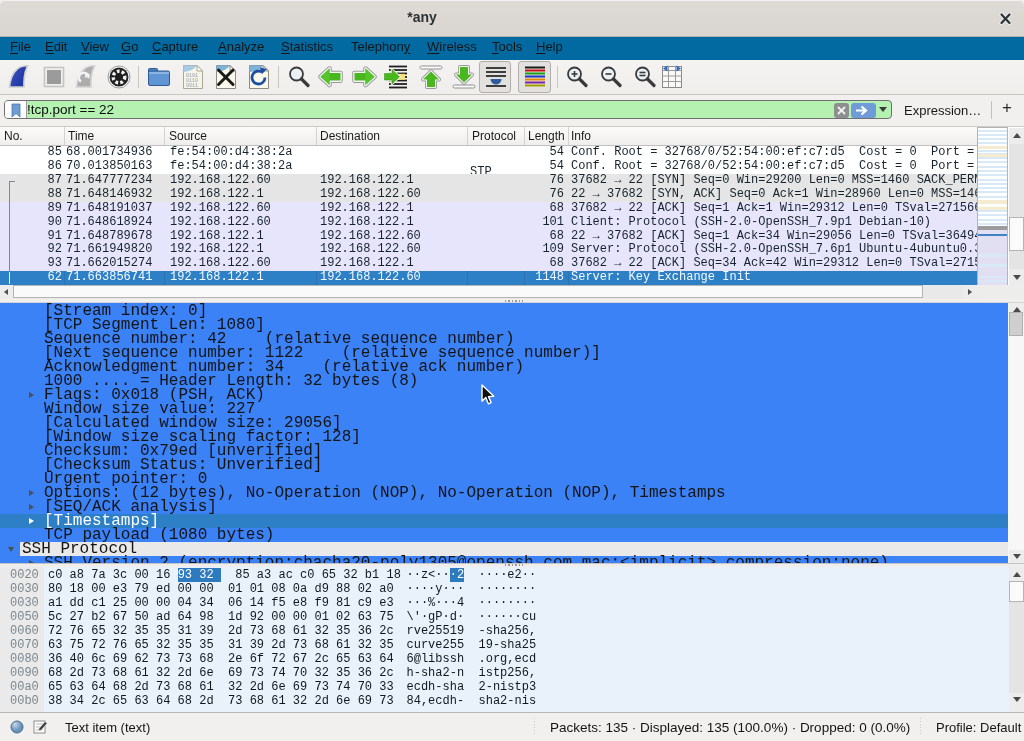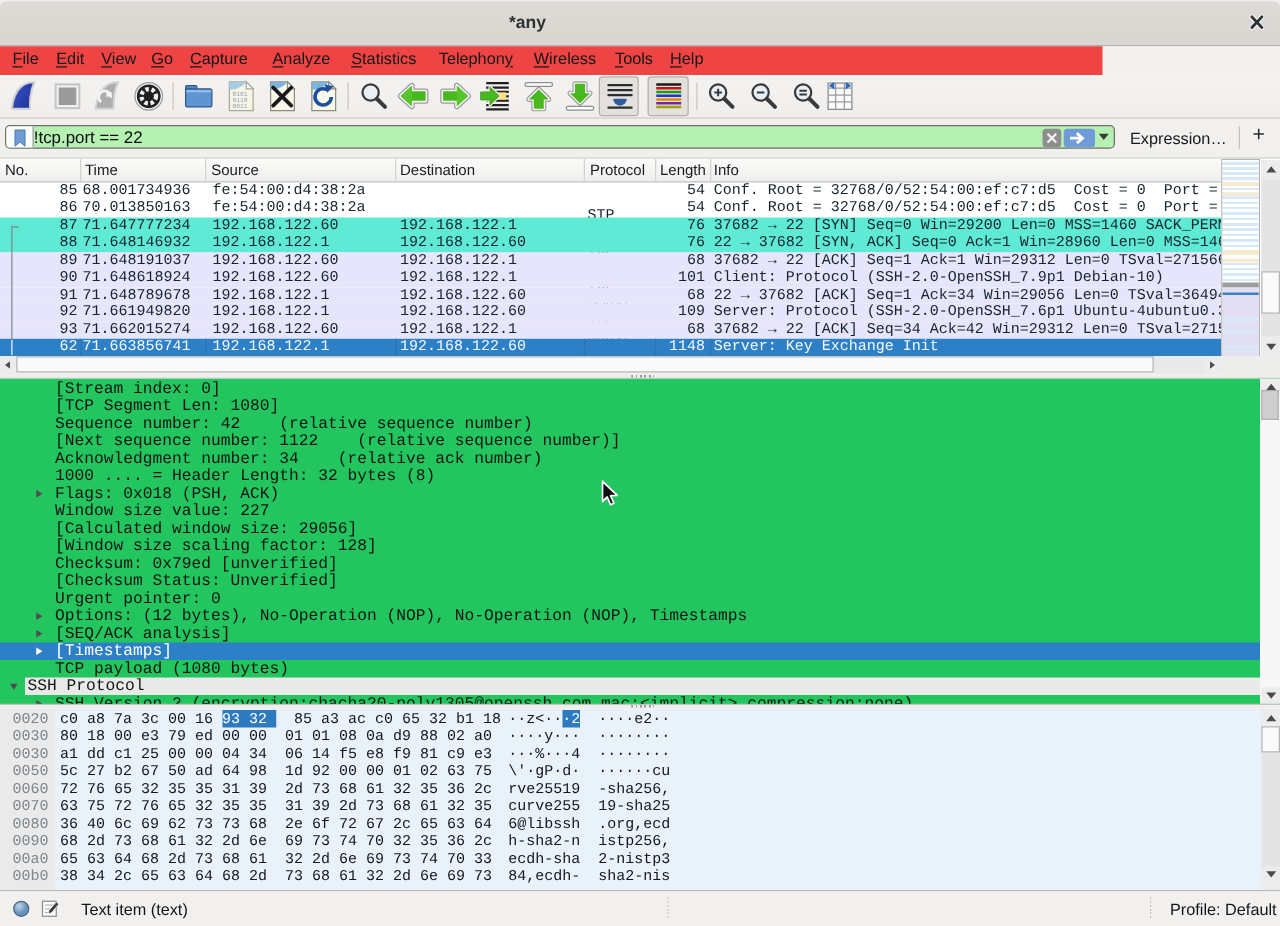--- a/index.html
+++ b/index.html
@@ -11,21 +11,21 @@
 
 #titlebar { left:0; top:0; width:1024px; height:37px;
   background:linear-gradient(#dedbd6,#d9d5d0);
   border-bottom:1px solid #b3afa9; border-radius:5px 5px 0 0;
   box-shadow:inset 0 1px 0 #f2f1ef;
 }
 #title { left:0; top:9px; width:844px; text-align:center; font-weight:bold; font-size:14px; color:#2c3133; }
 #closex { right:12px; top:11px; width:13px; height:13px; }
 
 
-#menubar { left:0; top:37px; width:882px; height:23px; background:#ef4444;padding-left:48px; }
+#menubar { left:0; top:37px; width:1024px; height:23px; background:#0369a1;padding-left:48px; }
 .menuitem { position:absolute; top:1.5px; font-size:13px; color:#161616; }
 .menuitem u { text-decoration:underline; text-underline-offset:2px; }
 
 
 #toolbar { left:0; top:60px; width:1024px; height:35px; background:linear-gradient(#f4f3f1,#efeeec); border-bottom:1px solid #c8c5c1; }
 .tbtn { position:absolute; top:4px; width:26px; height:26px; }
 .tsep { position:absolute; top:6px; width:1px; height:22px; background:#c9c6c2; }
 .pressed { background:#e3e1de; border:1px solid #b2afab; border-radius:3px; }
 
 
@@ -47,38 +47,38 @@
 .hsep { position:absolute; top:0; width:1px; height:18px; background:#d4d2d0; }
 .prow { position:absolute; left:0; width:977px; height:13.87px; font-size:12px; line-height:13.9px; color:#17242d; }
 .prow span { position:absolute; white-space:pre; }
 .c-no { left:0; width:62px; text-align:right; }
 .c-time { left:66px; }
 .c-src { left:170px; }
 .c-dst { left:320px; }
 .c-proto { left:470px;margin-top:20px; }
 .c-len { left:500px; width:64px; text-align:right; }
 .c-info { left:571px; width:406px; overflow:hidden; }
-.bg-gray { background:#5eead4; }
+.bg-gray { background:#e5e5e5; }
 .bg-lav { background:#e7e5fc; }
 .bg-sel { background:#2e80c6; color:#f4f9fd; }
 
 
 #minimap { position:absolute; left:977px; top:0px; width:31px; height:158px; background:#fff; border:1px solid #b4b4b4; }
 .sbtn { position:absolute; background:#ececec; }
 .sthumb { position:absolute; background:#fafafa; border:1px solid #b4b4b4; }
 .arr { width:0; height:0; position:absolute; }
 
 
 #hscroll { left:0; top:284.5px; width:977px; height:14.5px; background:#e9e9e9; }
 #split1 { left:0; top:299px; width:1024px; height:4px; background:#f0efee; border-bottom:1px solid #d6d4d1; }
 .dots { position:absolute; top:1px; left:505px; width:18px; height:2px;
   background:repeating-linear-gradient(90deg,#9a9a9a 0 1.5px,transparent 1.5px 3.5px); }
 
 
-#detail { left:0; top:303px; width:1024px; height:261px; background:#22c55e; border-bottom:1px solid #c6c4c1; overflow:hidden; font-size:13px; }
+#detail { left:0; top:303px; width:1024px; height:261px; background:#3b82f6; border-bottom:1px solid #c6c4c1; overflow:hidden; font-size:16px; }
 .drow { position:absolute; left:0; width:1008px; height:14px; line-height:14px; white-space:pre; color:#141414; }
 .drow.sel { background:#2e80c6; color:#fff; }
 .tri-r { position:absolute; top:3.5px; width:0; height:0; border-top:3.5px solid transparent; border-bottom:3.5px solid transparent; border-left:5px solid #4e4e4e; }
 .tri-r.w { border-left-color:#fff; }
 .tri-d { position:absolute; top:5px; width:0; height:0; border-left:3.5px solid transparent; border-right:3.5px solid transparent; border-top:5px solid #4e4e4e; }
 
 
 #hex { left:0; top:567px; width:1024px; height:146px; background:#e9f2fa; border-bottom:1px solid #b9b7b4; overflow:hidden; font-size:12px; }
 #hexoff { position:absolute; left:0; top:0; width:44px; height:145px; background:#eaeaea; }
 .xrow { position:absolute; left:0; width:1008px; height:14px; line-height:14px; white-space:pre; color:#10181e; }
@@ -535,19 +535,20 @@
     <rect x="1" y="2" width="11" height="12" fill="#fdfdfd" stroke="#8c8c8c"></rect>
     <g stroke="#b8b8b8" stroke-width="1">
         <line x1="3" y1="5" x2="10" y2="5"></line>
         <line x1="3" y1="8" x2="10" y2="8"></line>
         <line x1="3" y1="11" x2="8" y2="11"></line>
       </g>
     <path d="M6,9.5 L12,2.5 L14.2,4.2 L8.3,11.2 L5.6,12 Z" fill="#3e3e3e" stroke="#fff" stroke-width="0.6"></path>
   </svg>
   <span style="position:absolute;left:65px;top:7px">Text item (text)</span>
   <div style="position:absolute;left:534px;top:5px;width:1px;height:18px;background:repeating-linear-gradient(#c9c6c2 0 1.5px,transparent 1.5px 3px)"></div>
+  <span style="position:absolute;left:550px;top:7px;font-size:13.5px">Packets: 135 · Displayed: 135 (100.0%) · Dropped: 0 (0.0%)</span>
   <div style="position:absolute;left:920px;top:5px;width:1px;height:18px;background:repeating-linear-gradient(#c9c6c2 0 1.5px,transparent 1.5px 3px)"></div>
   <span style="position:absolute;left:936px;top:7px">Profile: Default</span>
 </div>
 
 <svg style="position:absolute;left:481px;top:384px;z-index:50" width="16" height="22" viewBox="0 0 16 22">
   <path d="M1,1 L1,17.2 L4.8,13.6 L7.4,19.8 L10.1,18.6 L7.5,12.6 L12.8,12.3 Z" fill="#111" stroke="#fff" stroke-width="1.4" stroke-linejoin="round"></path>
 </svg>
 
 </body></html>

